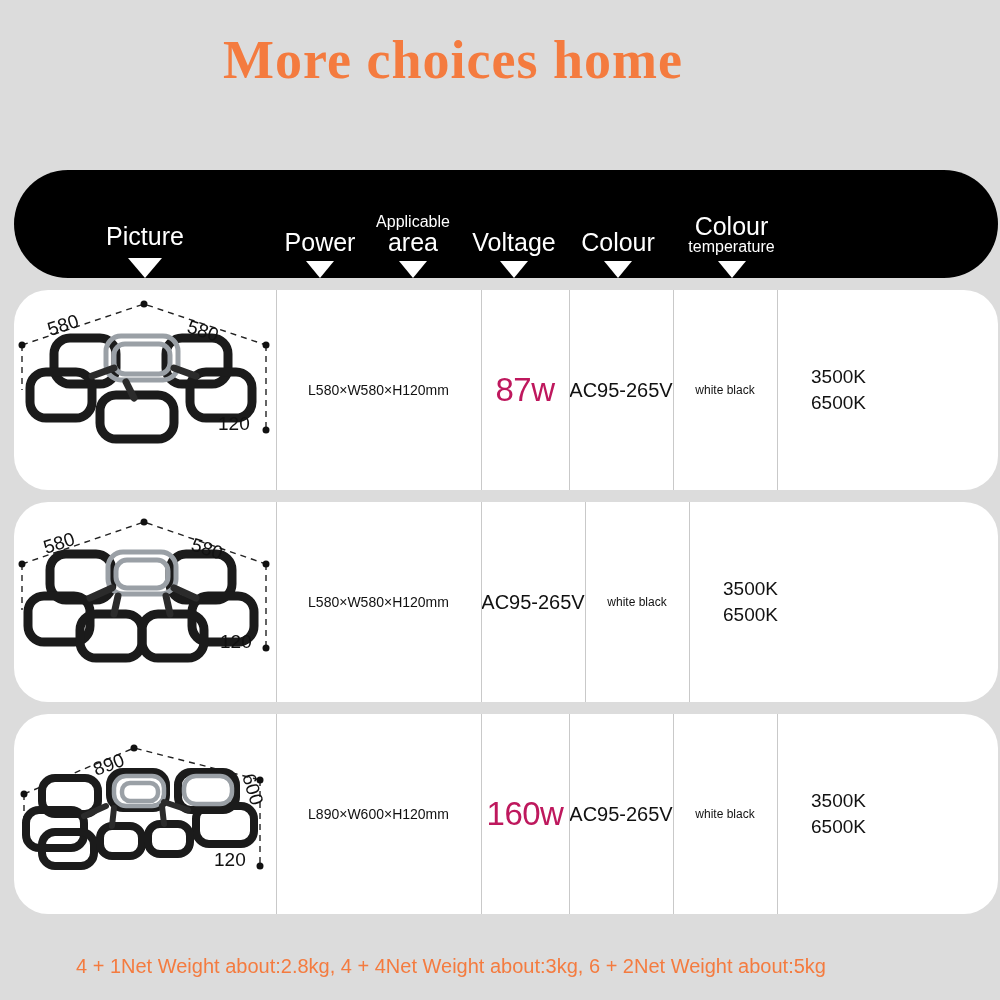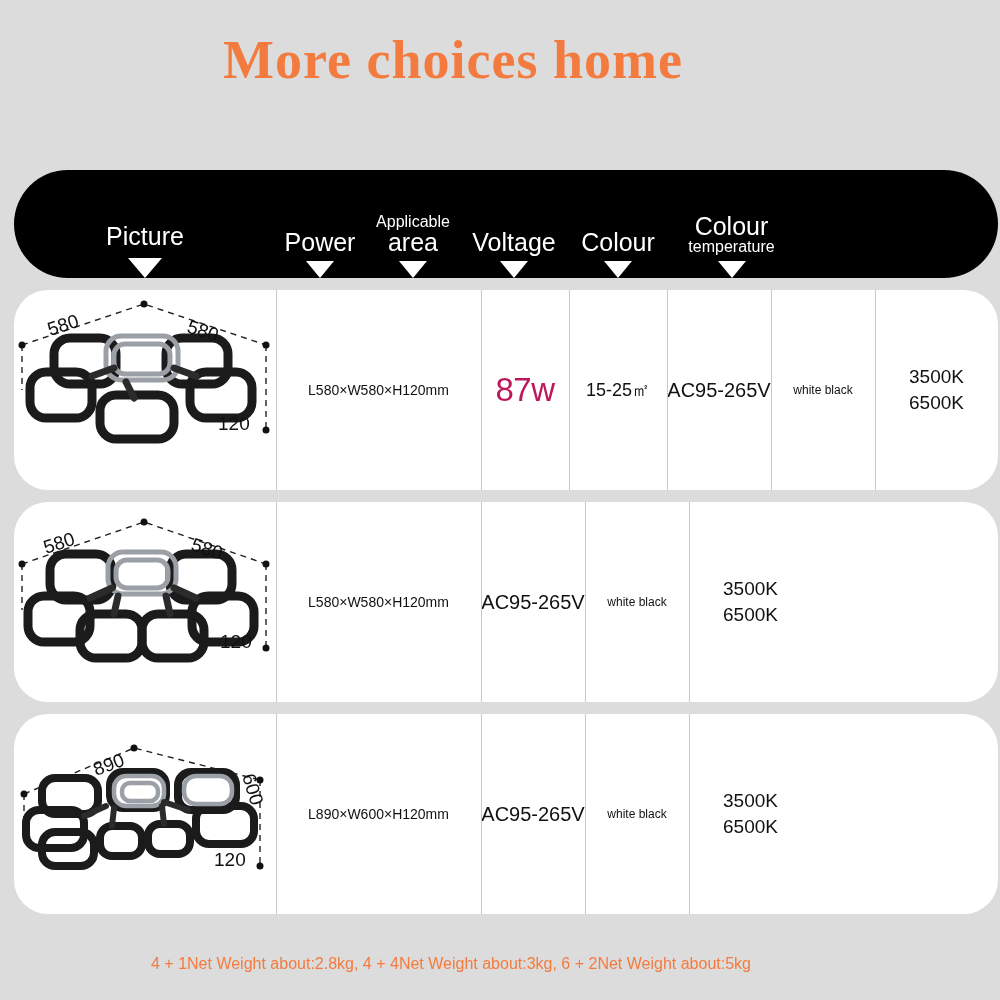--- a/index.html
+++ b/index.html
@@ -154,21 +154,21 @@
 
   
   .footer {
     position: absolute;
     left: 0;
     right: 4px;
     top: 955px;
     text-align: center;
     color: #f47b3f;
     font-family: "Liberation Sans", sans-serif;
-    font-size: 16px;
+    font-size: 20px;
     letter-spacing: 0px;
   }
 
   
   .lamp-box {
     position: relative;
     width: 262px;
     height: 200px;
   }
   .lamp-svg { display: block; }
@@ -269,23 +269,20 @@
             <text x="204" y="140" font-family="Liberation Sans, sans-serif" font-size="19" fill="#111">120</text>
           </svg>
         </div>
       </div>
 
       <div class="bcell c-size sep">
         <span class="size-val">L580×W580×H120mm</span>
       </div>
       <div class="bcell c-power sep">
         <span class="power-val">87w</span>
-      </div>
-      <div class="bcell c-area sep">
-        <span class="area-val">15-25㎡</span>
       </div>
       <div class="bcell c-volt sep">
         <span class="volt-val">AC95-265V</span>
       </div>
       <div class="bcell c-col sep">
         <span class="colour-val">white black</span>
       </div>
       <div class="bcell c-temp sep">
         <span class="two-line">
           <span>3500K</span><br>
@@ -390,20 +387,23 @@
             <text x="82" y="62" font-family="Liberation Sans, sans-serif" font-size="19" fill="#111" transform="rotate(-20 82 62)">890</text>
             <text x="228" y="62" font-family="Liberation Sans, sans-serif" font-size="19" fill="#111" transform="rotate(73 228 62)">600</text>
             <text x="200" y="152" font-family="Liberation Sans, sans-serif" font-size="19" fill="#111">120</text>
           </svg>
         </div>
       </div>
 
       <div class="bcell c-size sep">
         <span class="size-val">L890×W600×H120mm</span>
       </div>
+      <div class="bcell c-power sep">
+        <span class="power-val">160w</span>
+      </div>
       <div class="bcell c-volt sep">
         <span class="volt-val">AC95-265V</span>
       </div>
       <div class="bcell c-col sep">
         <span class="colour-val">white black</span>
       </div>
       <div class="bcell c-temp sep">
         <span class="two-line">
           <span>3500K</span><br>
           <span>6500K</span>

